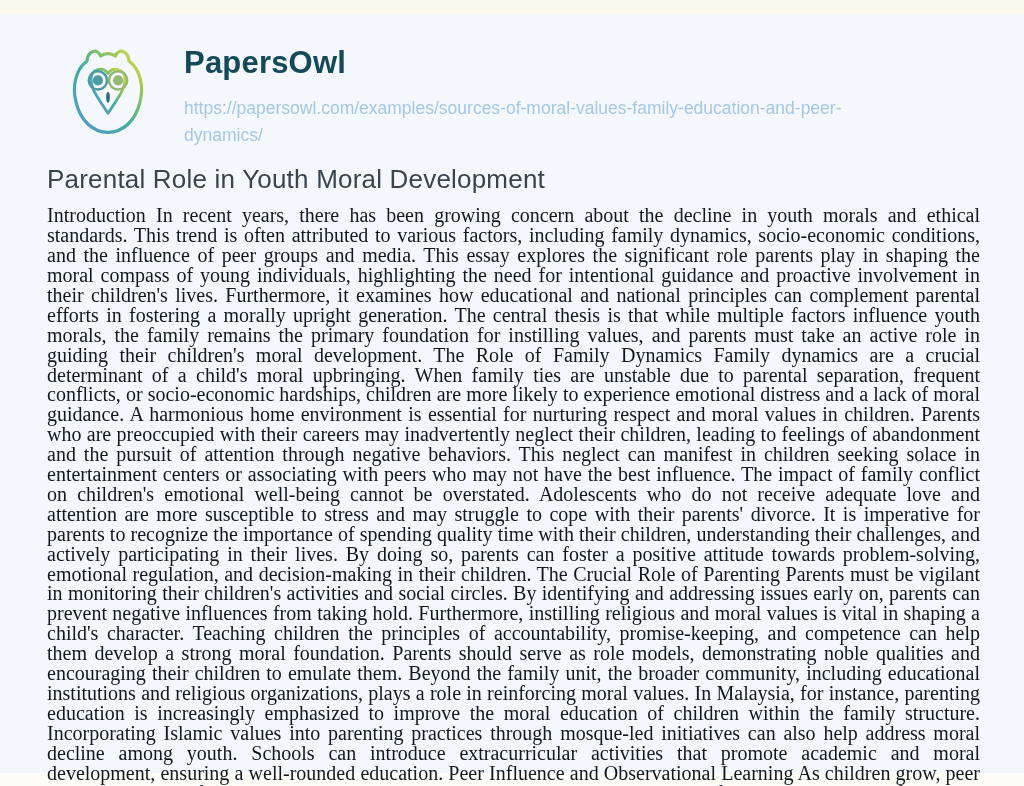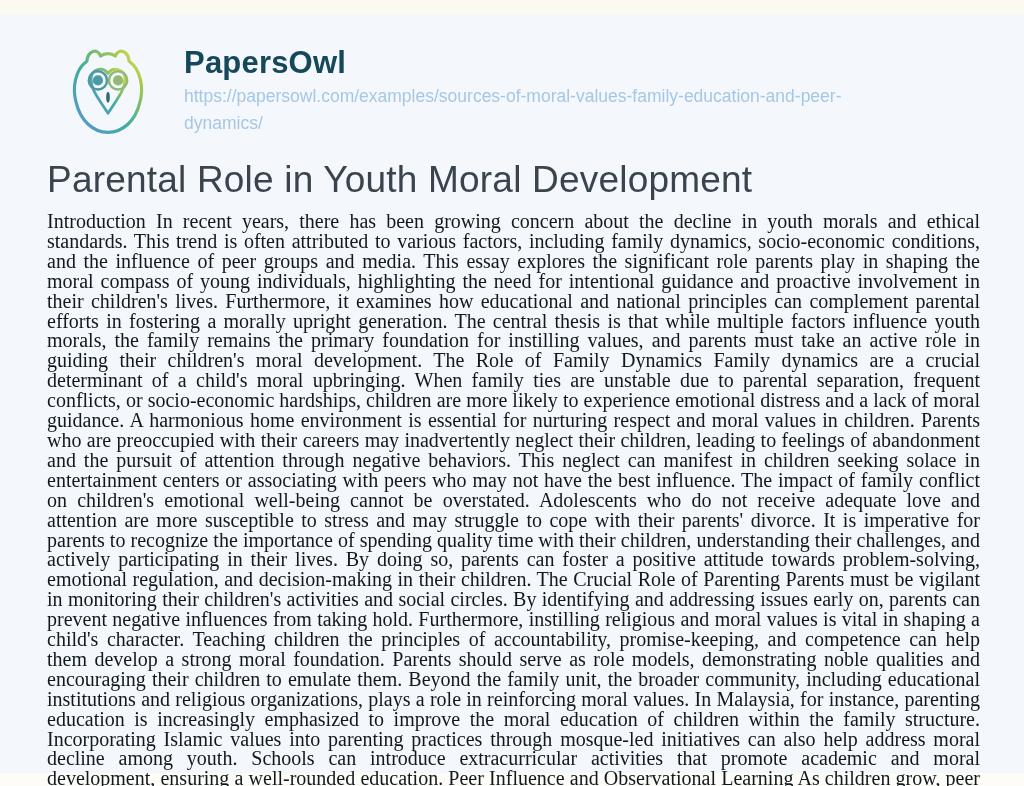--- a/index.html
+++ b/index.html
@@ -16,28 +16,28 @@
   .page { position: absolute; top: 14px; left: 0; right: 0; bottom: 13px; }
 
   .header { display: flex; align-items: flex-start; padding: 24px 44px 0 55px; }
   .logo { width: 106px; height: 106px; flex: 0 0 auto; }
   .header-text { padding-top: 7px; margin-left: 23px; }
   .brand {
     font-size: 31px; font-weight: bold; letter-spacing: .2px;
     color: #15495a;
   }
   .url {
-    margin-top: 2px; max-width: 730px;
+    margin-top: 14px; max-width: 730px;
     font-size: 17.5px; line-height: 1.55;
     color: #a5c7e4; overflow-wrap: break-word;
   }
 
   .title {
     margin: 15px 44px 0 47px;
-    font-size: 37px; font-weight: 300;
+    font-size: 26px; font-weight: 300;
     color: #3a444d; letter-spacing: .2px;
   }
 
   .body-text {
     margin: 11px 44px 0 47px;
     font-family: "Liberation Serif", serif;
     font-size: 20px; line-height: 19.9px;
     text-align: justify;
     color: #101820;
   }

